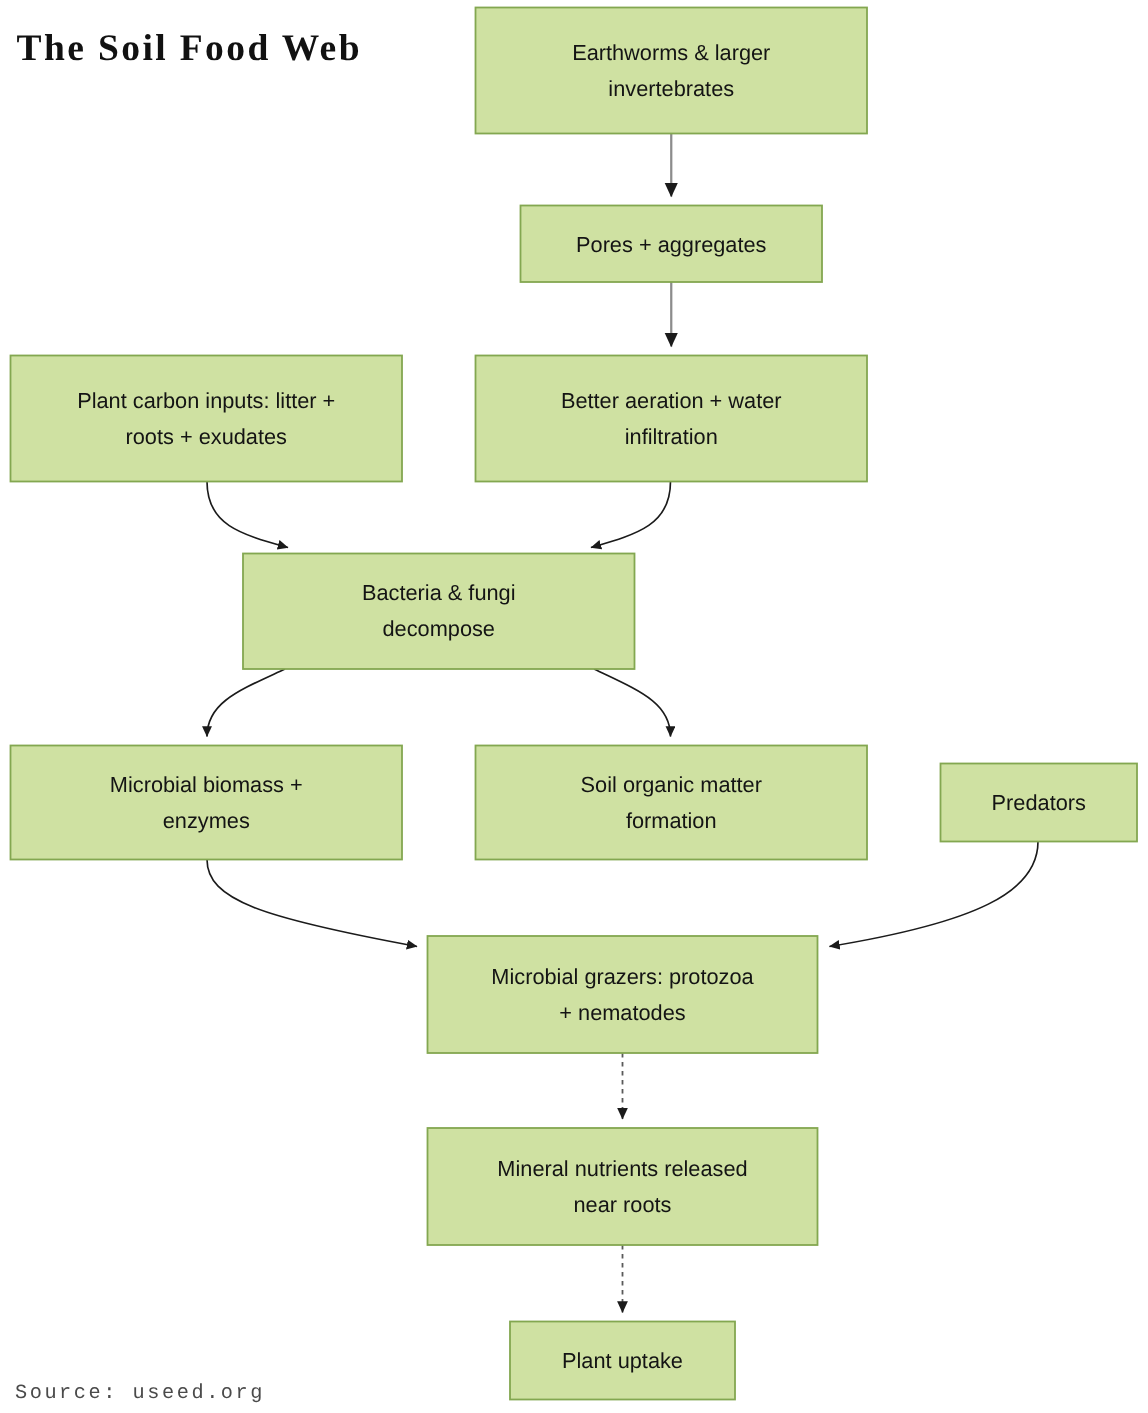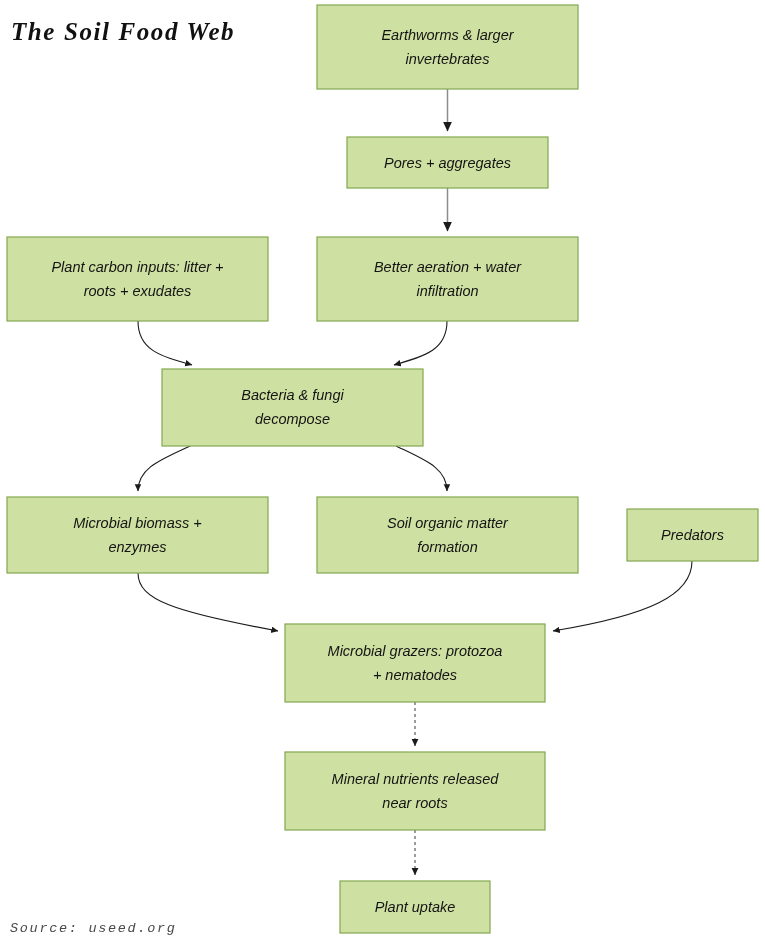--- a/index.html
+++ b/index.html
@@ -12,21 +12,20 @@
     height: 942px;
     position: relative;
     font-family: "Liberation Sans", sans-serif;
     overflow: hidden;
   }
   #diagram-root {
     position: absolute;
     left: 0; top: 0;
     width: 765px;
     height: 942px;
-    font-style: italic;
   }
   .title-text {
     font-family: "Liberation Serif", serif;
     font-weight: bold;
     font-size: 25px;
     letter-spacing: 1.6px;
     fill: #111111;
   }
   .source-text {
     font-family: "Liberation Mono", monospace;

